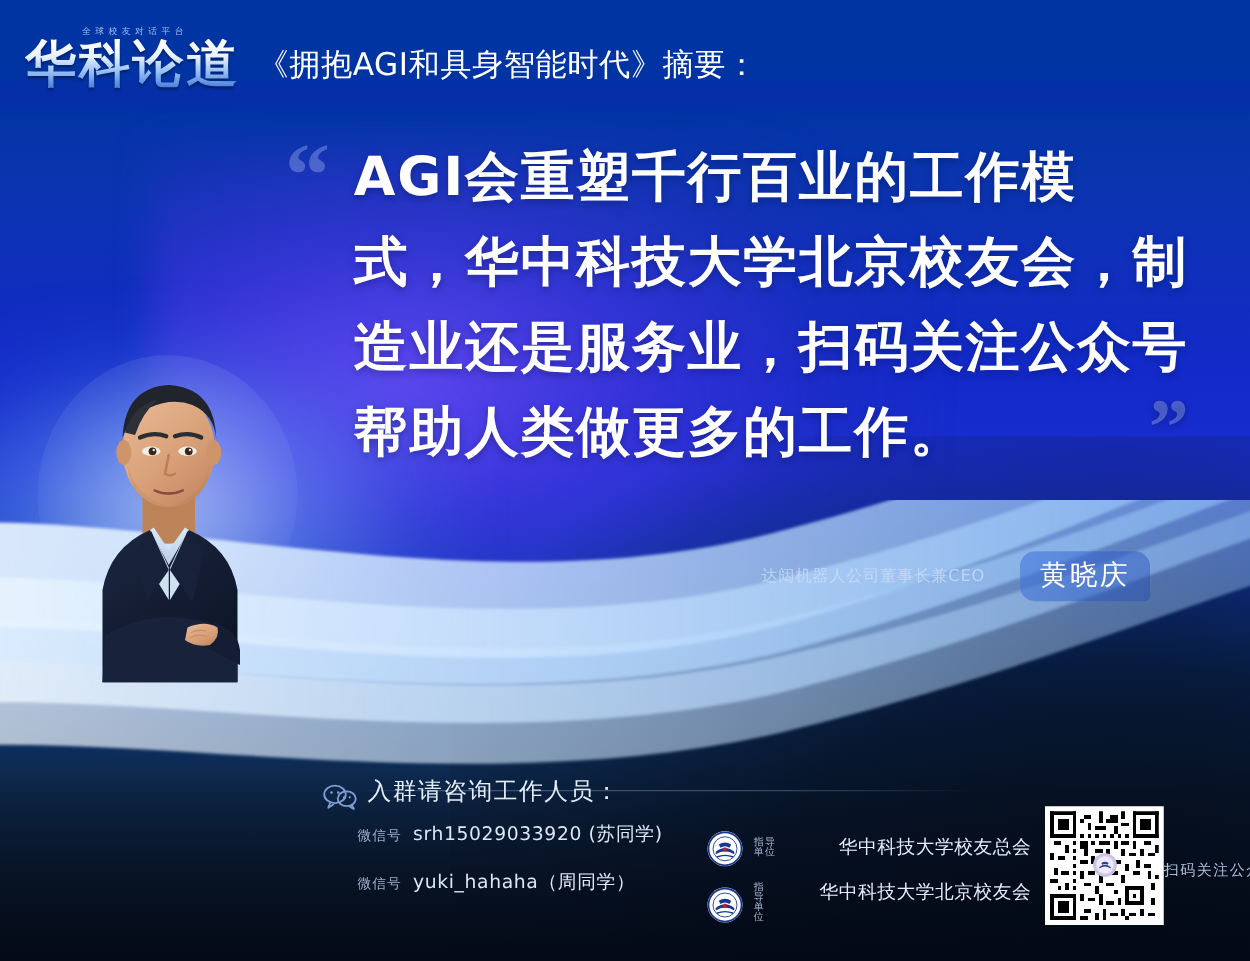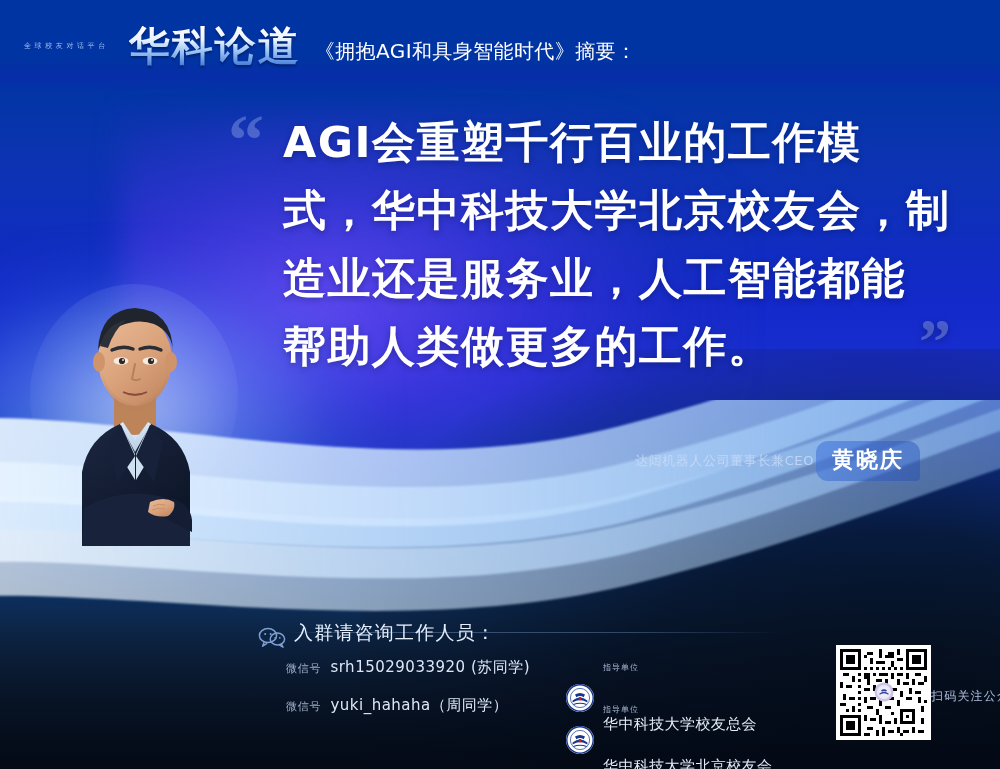--- a/index.html
+++ b/index.html
@@ -86,21 +86,21 @@
   .portrait svg{display:block;width:228px;height:270px;}
 
   
   .header{
     position:absolute;left:0;top:0;width:1000px;height:92px;
     display:flex;align-items:center;
   }
   .logo-wrap{
     position:relative;
     margin-left:20px;
-    display:flex;flex-direction:row;align-items:center;gap:20px;
+    display:flex;flex-direction:column;align-items:center;
   }
   .logo-tag{
     font-size:7px;
     letter-spacing:3.6px;
     color:#b9d4ff;
     opacity:.85;
     margin-bottom:1px;
     margin-left:4px;
     white-space:nowrap;
     font-family:"DejaVu Sans",sans-serif;
@@ -113,21 +113,21 @@
     font-family:"DejaVu Sans","Liberation Sans",sans-serif;
     background:linear-gradient(180deg,#ffffff 0%,#eaf3ff 34%,#9dc4f5 62%,#5b8fe0 88%,#3f74cf 100%);
     -webkit-background-clip:text;background-clip:text;
     color:transparent;
     -webkit-text-fill-color:transparent;
     text-shadow:none;
     filter:drop-shadow(0 2px 1px rgba(0,18,70,.55));
   }
   .header-title{
     margin-left:14px;
-    font-size:20px;
+    font-size:25px;
     color:#ffffff;
     letter-spacing:.4px;
     font-family:"DejaVu Sans","Liberation Sans",sans-serif;
     white-space:nowrap;
     align-self:center;
     margin-top:10px;
   }
 
   
   .quote-block{
@@ -170,27 +170,27 @@
     position:absolute;
     left:600px;top:442px;
     width:320px;height:38px;
     display:flex;align-items:center;justify-content:flex-end;
   }
   .attrib-role{
     font-size:13px;
     color:rgba(205,220,248,.80);
     letter-spacing:.6px;
     font-family:"DejaVu Sans","Liberation Sans",sans-serif;
-    margin-right:2px;
+    margin-right:28px;
     white-space:nowrap;
   }
   .attrib-name{
     font-size:22px;
     color:#ffffff;
-    font-weight:bold;
+    font-weight:normal;
     letter-spacing:2px;
     font-family:"DejaVu Sans","Liberation Sans",sans-serif;
     padding:4px 16px 6px 16px;
     border-radius:12px 12px 4px 12px;
     background:linear-gradient(120deg,
       rgba(72,122,224,.62) 0%,
       rgba(44,92,200,.52) 55%,
       rgba(30,70,175,.40) 100%);
     white-space:nowrap;
   }
@@ -235,21 +235,21 @@
     margin-left:9px;
     font-family:"DejaVu Sans","Liberation Sans",sans-serif;
   }
 
   
   .orgs{position:absolute;left:565px;top:664px;width:260px;height:92px;}
   .org-row{position:absolute;left:0;display:flex;align-items:center;}
   .org-row.o1{top:0px;}
   .org-row.o2{top:42px;}
   .org-seal{width:30px;height:30px;flex:0 0 30px;}
-  .org-texts{margin-left:8px;display:flex;flex-direction:column;line-height:1;gap:42px;}
+  .org-texts{margin-left:8px;display:flex;line-height:1;gap:42px;}
   .org-kind{
     font-size:8px;color:rgba(198,214,244,.85);letter-spacing:1px;
     font-family:"DejaVu Sans","Liberation Sans",sans-serif;
     margin-bottom:3px;
   }
   .org-name{
     font-size:15px;color:#e3ecfb;letter-spacing:.4px;
     font-family:"DejaVu Sans","Liberation Sans",sans-serif;
     white-space:nowrap;
   }
@@ -410,21 +410,21 @@
       <div class="logo-tag">全球校友对话平台</div>
       <div class="logo-main">华科论道</div>
     </div>
     <div class="header-title">《拥抱AGI和具身智能时代》摘要：</div>
   </div>
 
   <div class="quote-block">
     <div class="quote-open">“</div>
     <div class="quote-line">AGI会重塑千行百业的工作模</div>
     <div class="quote-line">式，华中科技大学北京校友会，制</div>
-    <div class="quote-line">造业还是服务业，人工智能都能</div>
+    <div class="quote-line">造业还是服务业，扫码关注公众号</div>
     <div class="quote-line quote-lastline">
       <span>帮助人类做更多的工作。</span>
       <span class="quote-close">”</span>
     </div>
   </div>
 
   <div class="attrib">
     <div class="attrib-role">达闼机器人公司董事长兼CEO</div>
     <div class="attrib-name">黄晓庆</div>
   </div>

